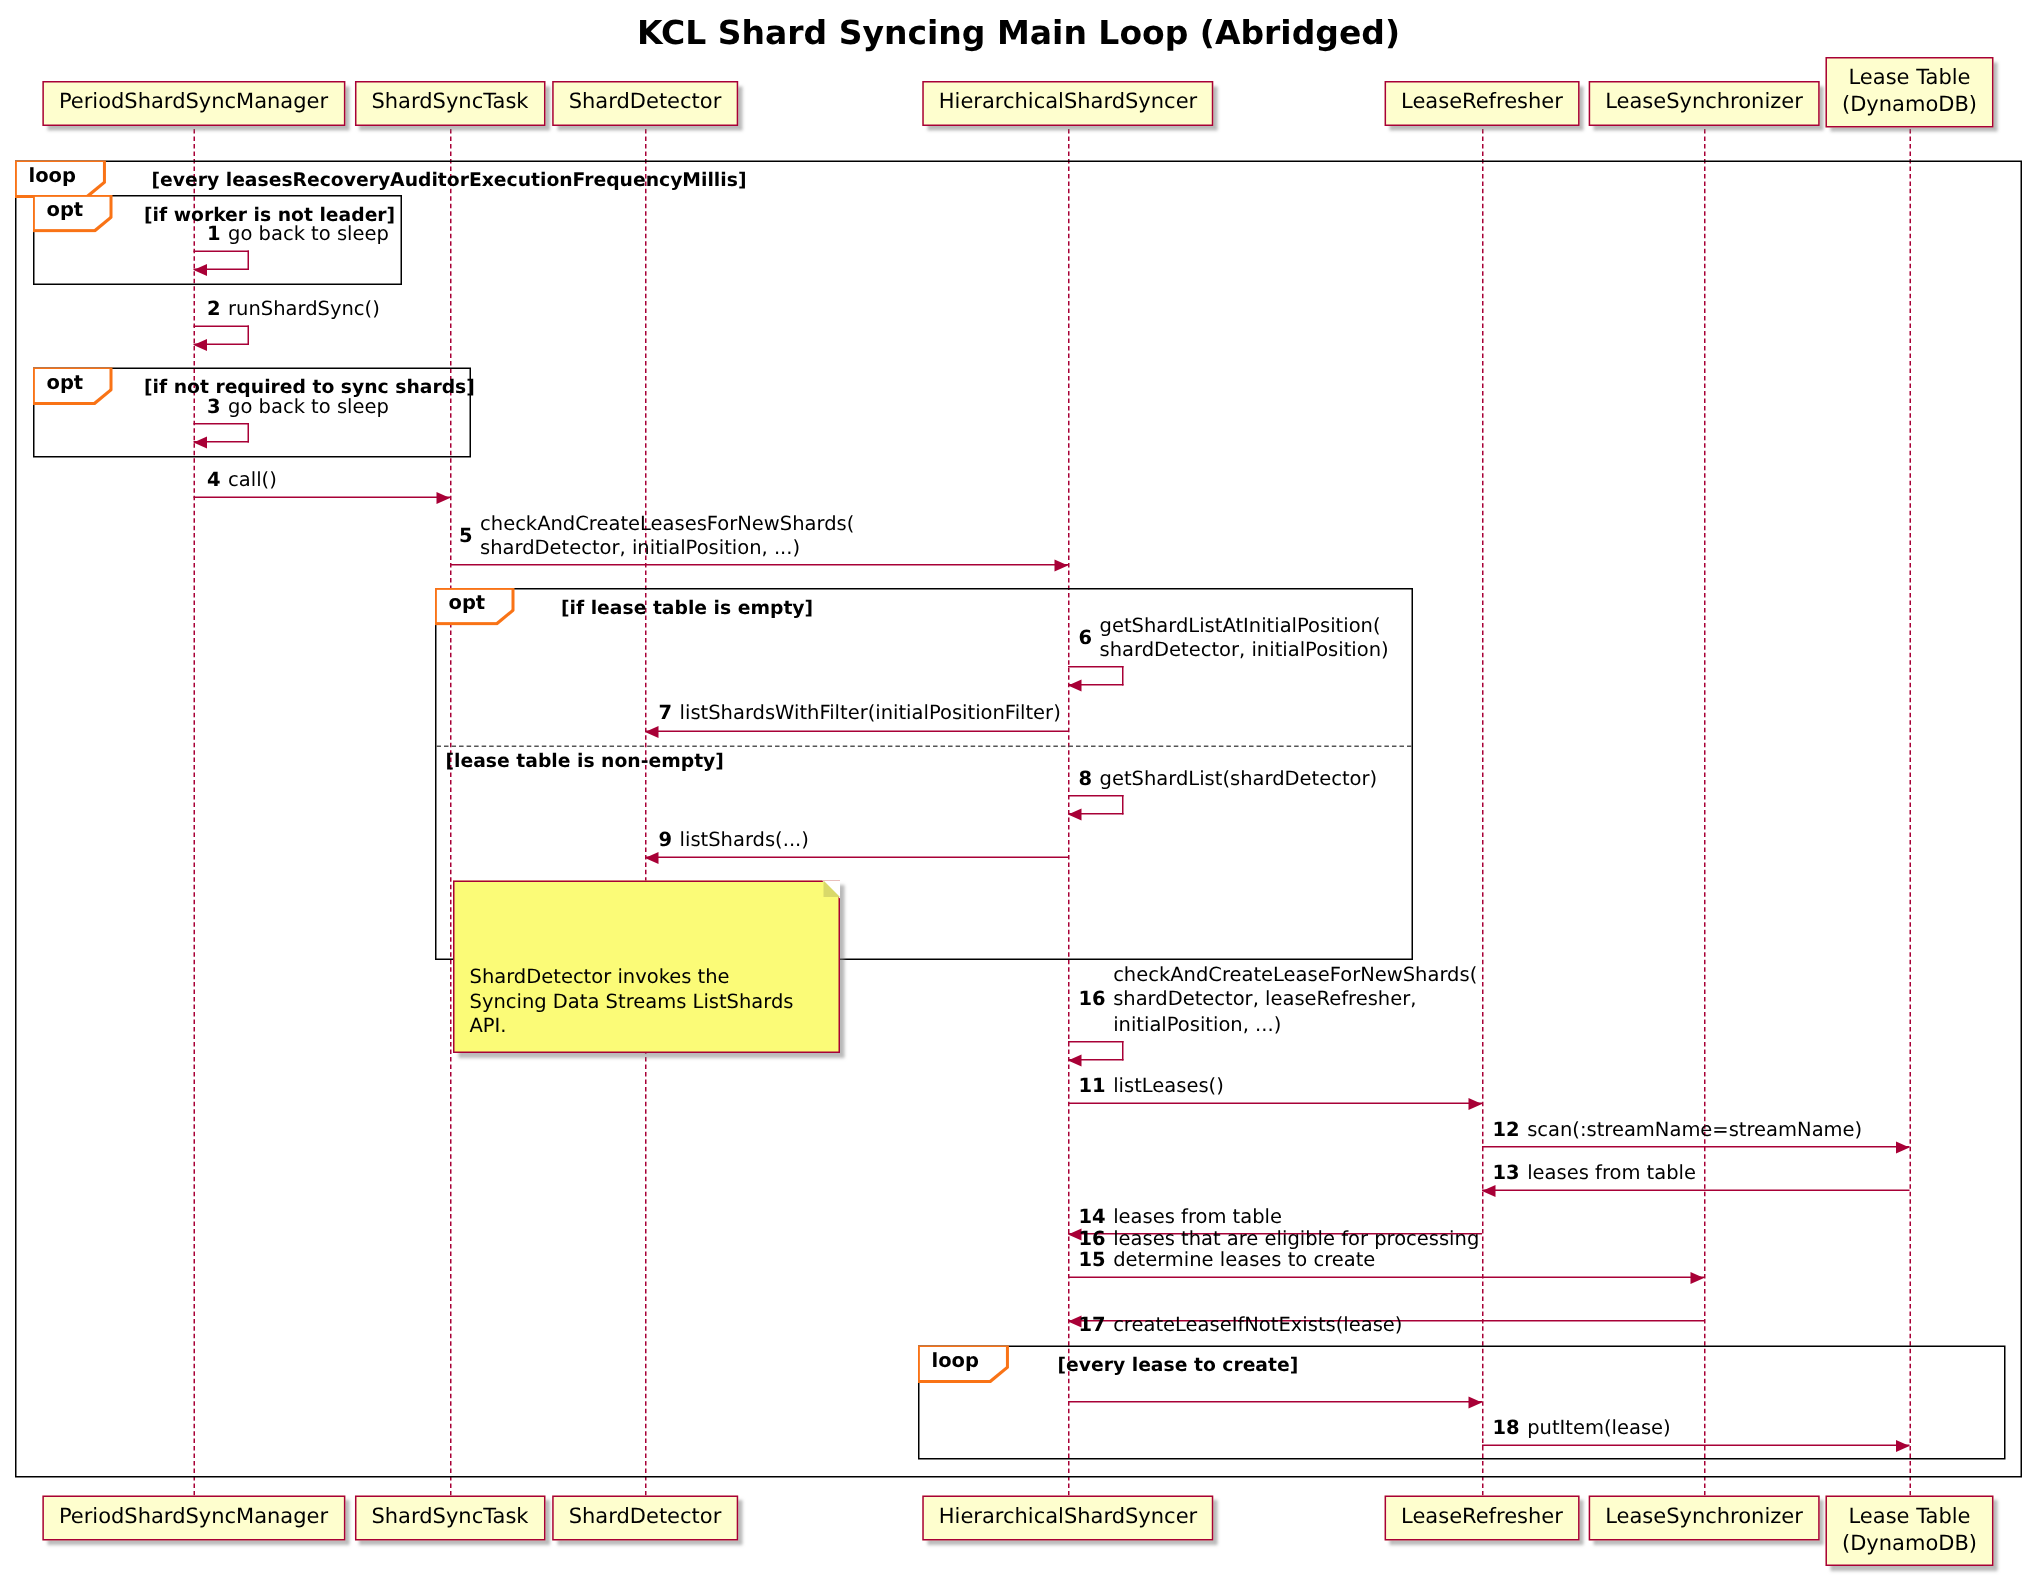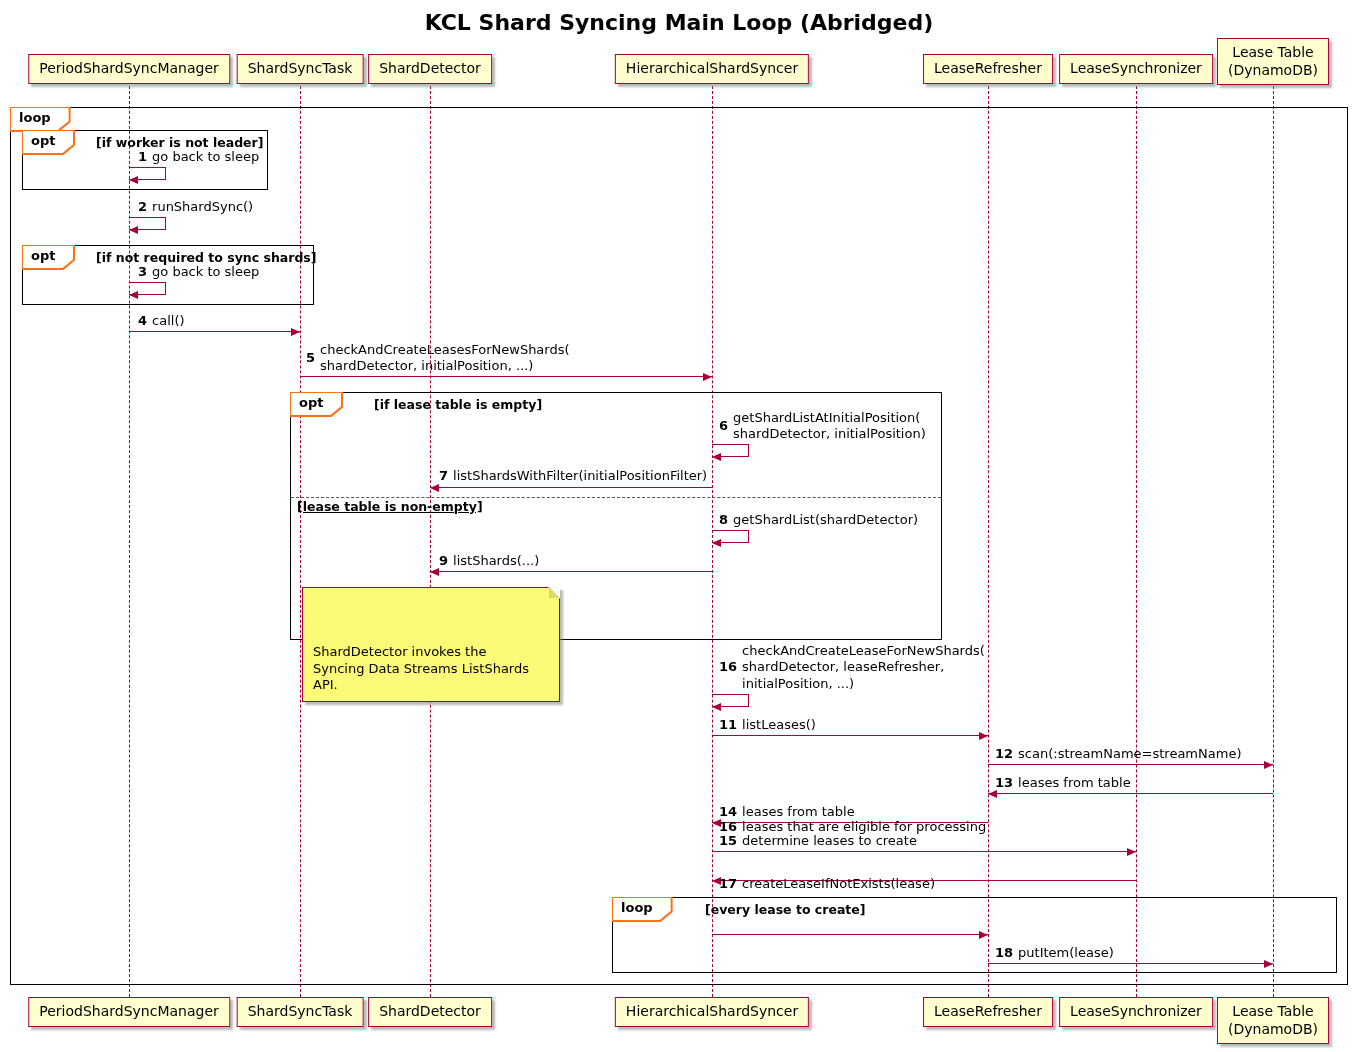--- a/index.html
+++ b/index.html
@@ -36,21 +36,21 @@
   .arrow.left::before { content:""; position:absolute; left:0; top:-4.5px; width:0; height:0;
                border-style:solid; border-width:4px 9px 4px 0;
                border-color:transparent #A80036 transparent transparent; }
 
   .selfmsg { position:absolute; border:1px solid #A80036; border-left:none; z-index:4; }
   .selfmsg::after { content:""; position:absolute; left:0; bottom:-4.5px; width:0; height:0;
                border-style:solid; border-width:4px 9px 4px 0;
                border-color:transparent #A80036 transparent transparent; }
 
   .divider-line { position:absolute; border-top:1px dashed #555; z-index:3; }
-  .divider-label { position:absolute; font-weight:bold; font-size:12.5px; z-index:3; white-space:nowrap;text-decoration:underline; }
+  .divider-label { position:absolute; font-weight:bold; font-size:12.5px; z-index:3; white-space:nowrap; }
 
   .note { position:absolute; background:#FBFB77; border:1px solid #A80036;
           box-shadow:3px 3px 2px rgba(130,130,130,0.55); padding:5px 10px 7px 10px;
           font-size:13px; line-height:1.3; white-space:pre-line; z-index:5; }
   .note-fold-cover { position:absolute; top:-1px; right:-1px; width:0; height:0;
           border-top:12px solid #fff; border-left:12px solid transparent; }
   .note-fold { position:absolute; top:-1px; right:-1px; width:0; height:0;
           border-bottom:11px solid #d9d96a; border-right:11px solid transparent; }
 </style>
 </head>
@@ -65,20 +65,21 @@
   <div class="lifeline" style="left:430px;top:86px;height:911px;"></div>
   <div class="lifeline" style="left:712px;top:86px;height:911px;"></div>
   <div class="lifeline" style="left:988px;top:86px;height:911px;"></div>
   <div class="lifeline" style="left:1136px;top:86px;height:911px;"></div>
   <div class="lifeline" style="left:1273px;top:86px;height:911px;"></div>
 
   <div class="frame" style="left:10px;top:107px;width:1338px;height:878px;">
     <div class="frame-tab">
         <span>loop</span>
       </div>
+    <div class="frame-cond" style="left:90px;top:4px;">[every leasesRecoveryAuditorExecutionFrequencyMillis]</div>
   </div>
 
   <div class="frame" style="left:22px;top:130px;width:246px;height:60px;">
     <div class="frame-tab">
         <span>opt</span>
       </div>
     <div class="frame-cond" style="left:73px;top:4px;">[if worker is not leader]</div>
   </div>
 
   <div class="frame" style="left:22px;top:245px;width:292px;height:60px;">

